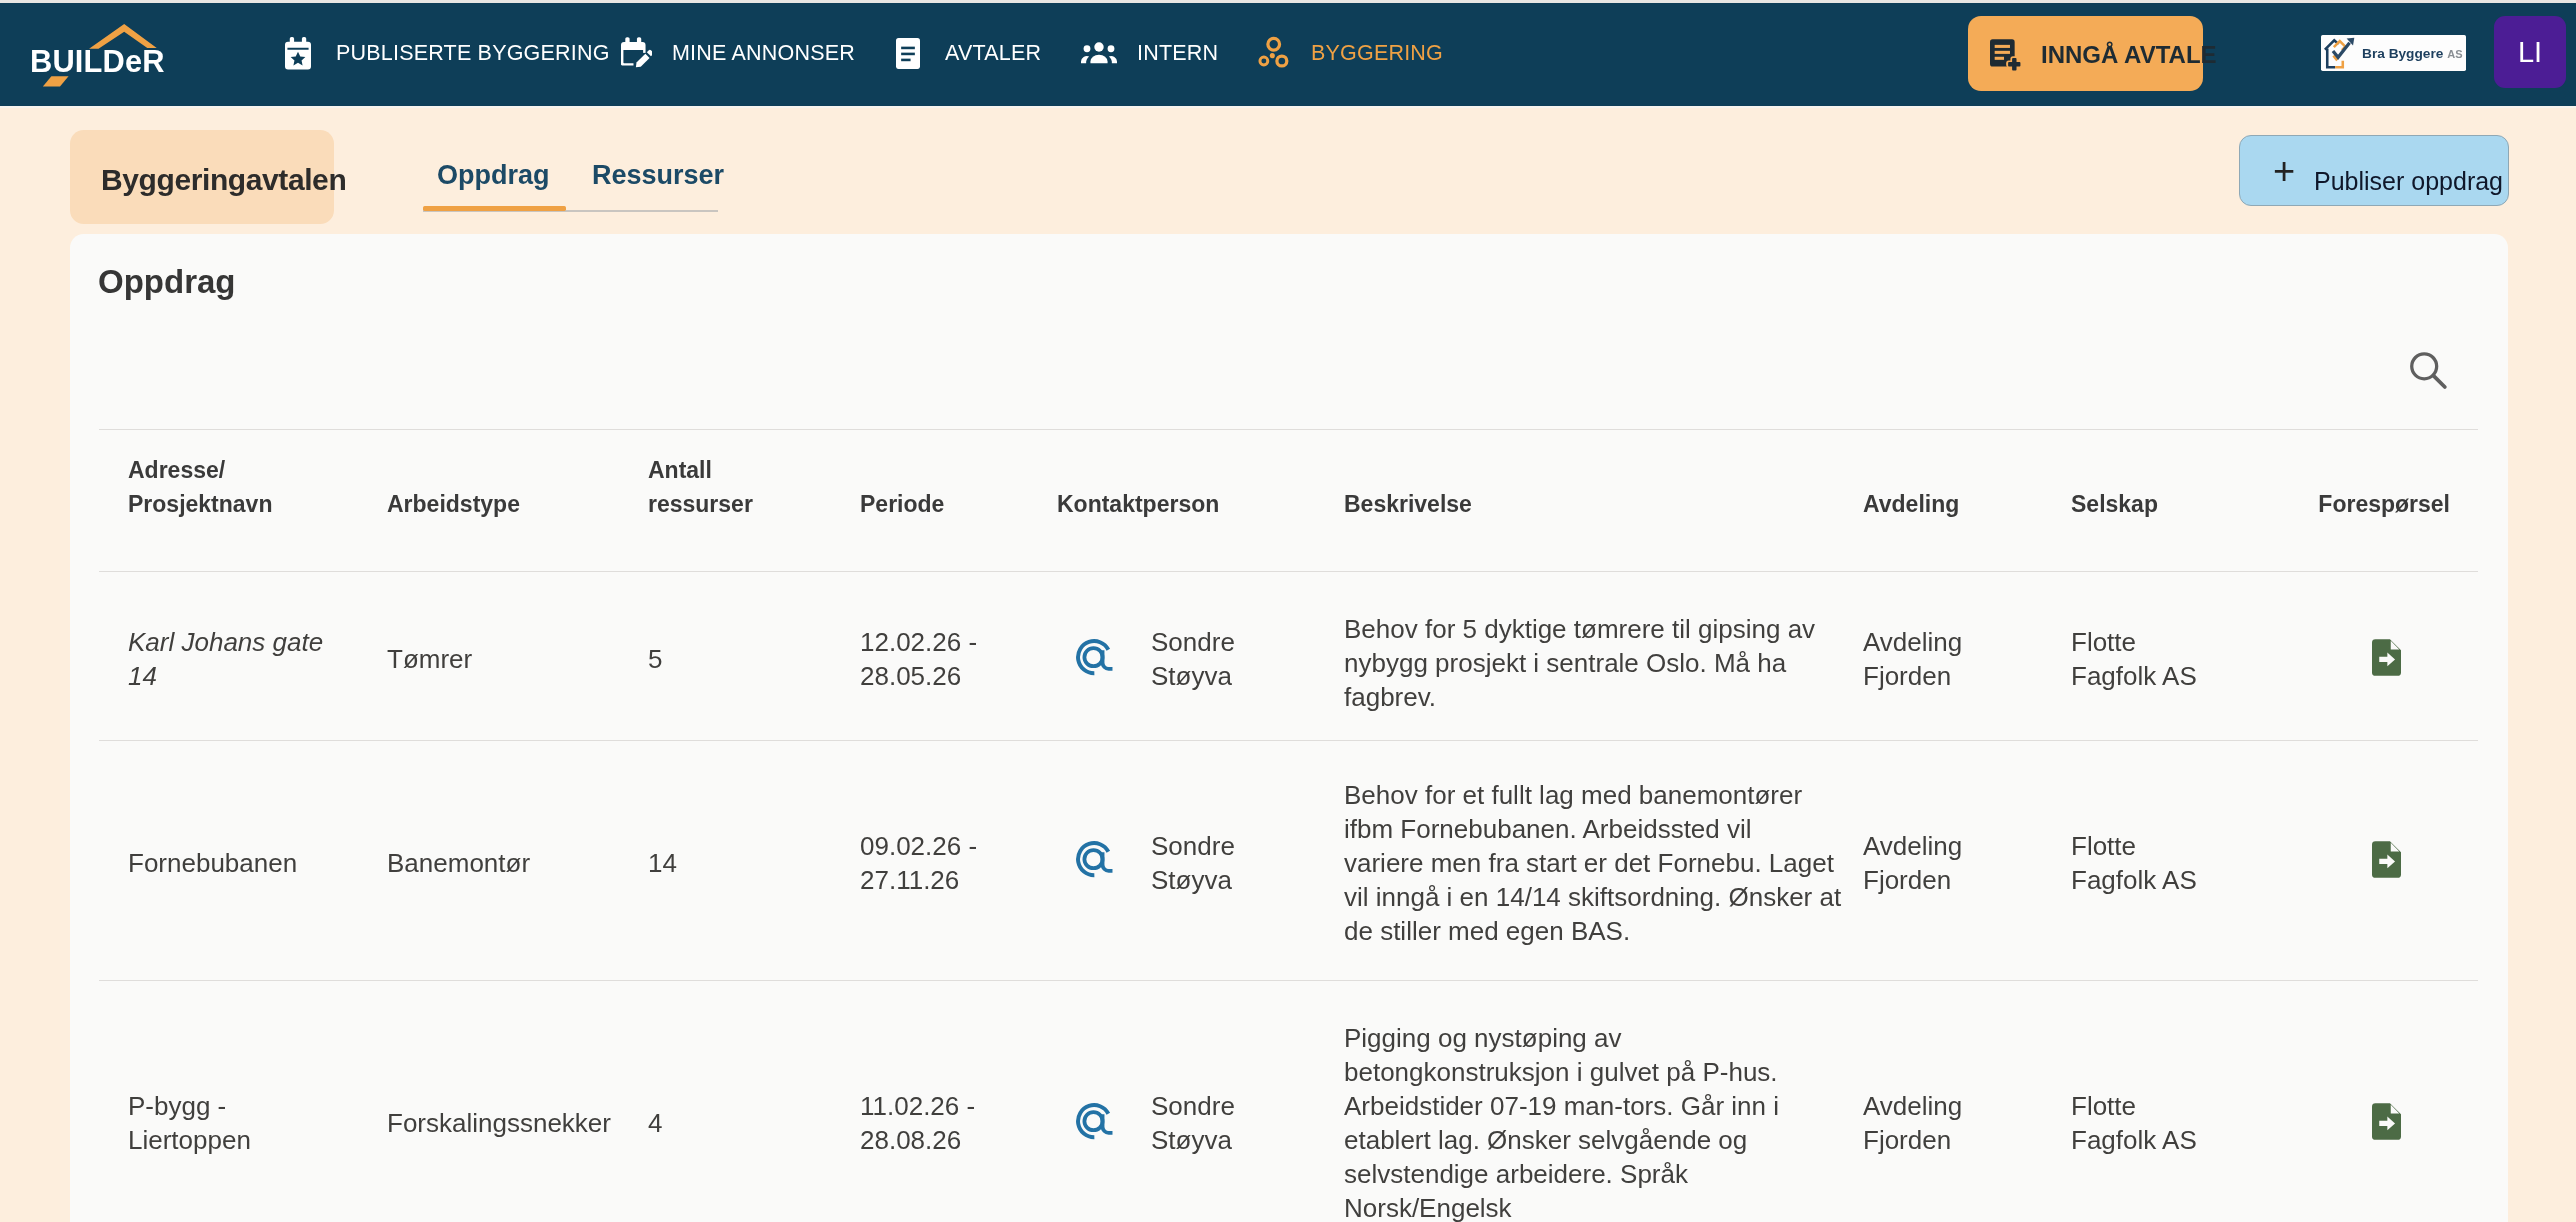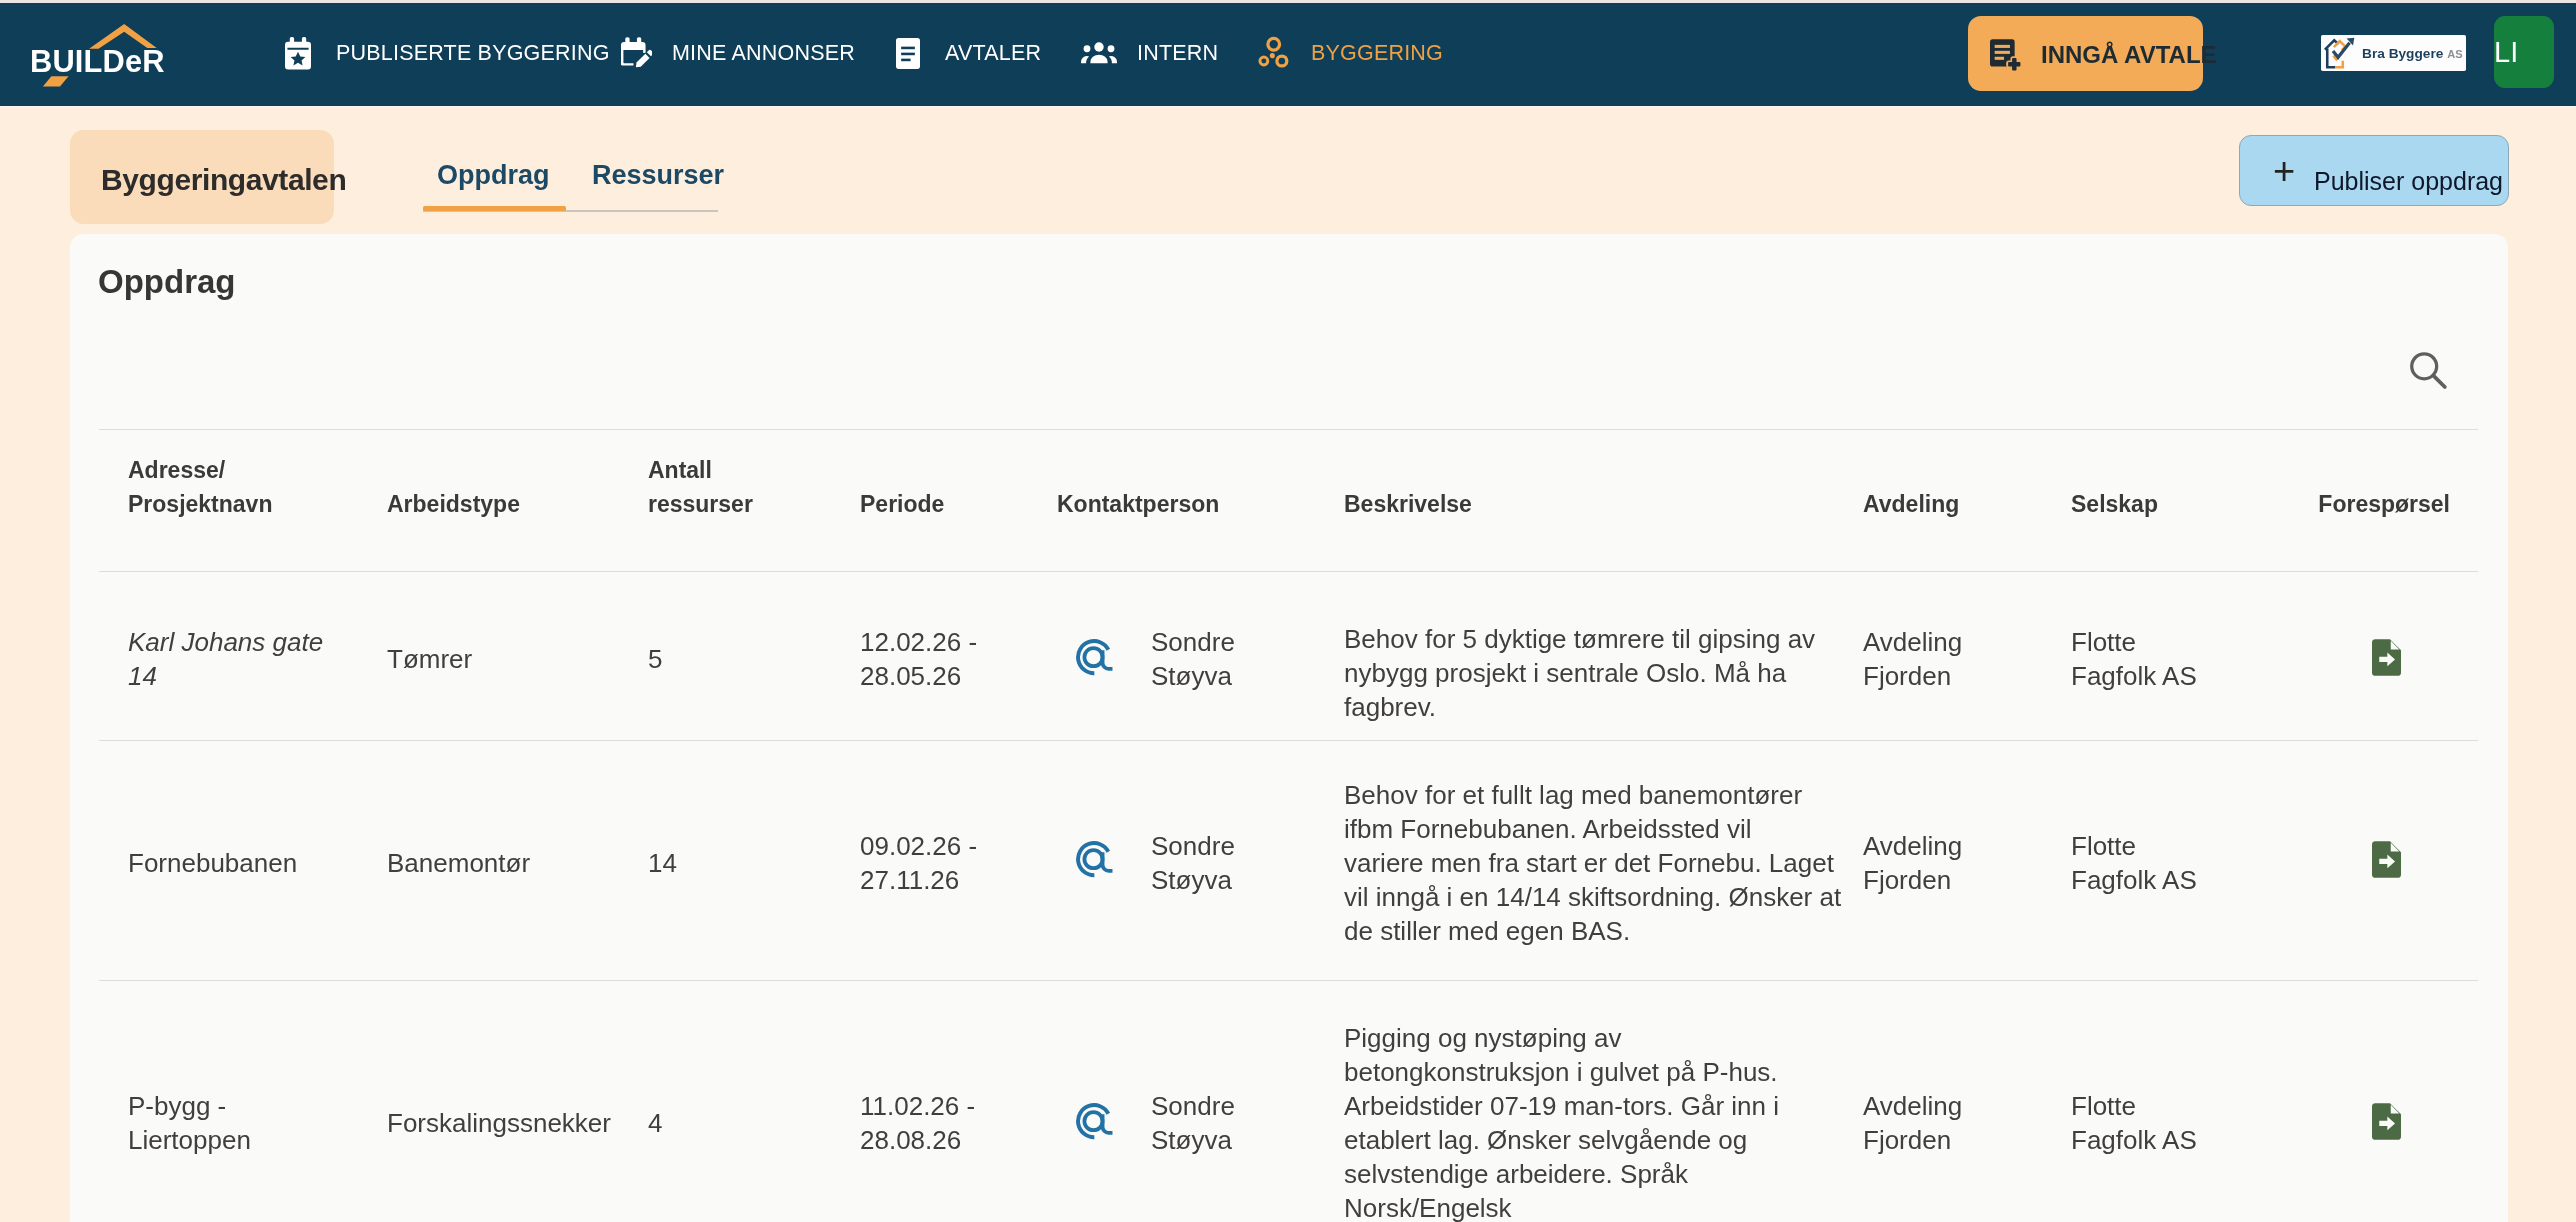--- a/index.html
+++ b/index.html
@@ -107,21 +107,21 @@
   <g fill="none" stroke="#efa144" stroke-width="3">
     <path d="M11.5,11.5 L18.5,4.5 L25,11 L21,15"></path>
     <path d="M11,21.5 l4.5,5.5"></path>
     <path d="M13,35 h9 v-7.5"></path>
   </g>
   <path d="M10.5,16 l6,7.5 L 30,6.5" fill="none" stroke="#2c4a66" stroke-width="3.8"></path>
   <polygon points="26.5,1.5 35.5,0.5 34,9.5" fill="#2c4a66"></polygon>
 </svg>
 <div class="abs" style="left:2362px; top:46px; font-size:13.7px; font-weight:bold; letter-spacing:0px; color:#1d3f5e; line-height:16.3px;">Bra Byggere <span style="font-size:11px; color:#8a8f94;">AS</span></div>
 
-<div class="abs" style="left:2494px; top:16.3px; width:60px; height:72px; background:#15803d; border-radius:11px; color:#fff; font-size:29px; text-align:left; line-height:72px;">LI</div>
+<div class="abs" style="left:2494px; top:16.3px; width:72px; height:72px; background:#4c1d95; border-radius:11px; color:#fff; font-size:29px; text-align:center; line-height:72px;">LI</div>
 
 <div id="chip" class="abs"></div>
 <div id="chiptxt" class="abs">Byggeringavtalen</div>
 <div class="abs tab" style="left:437px;">Oppdrag</div>
 <div class="abs tab" style="left:592px;">Ressurser</div>
 <div id="tabline" class="abs"></div>
 <div id="tabbar" class="abs"></div>
 
 <div id="pubbtn" class="abs">
     <div class="plus">+</div>
@@ -147,21 +147,21 @@
   <div class="abs hdr" style="left:1274px; top:253px;">Beskrivelse</div>
   <div class="abs hdr" style="left:1793px; top:253px;">Avdeling</div>
   <div class="abs hdr" style="left:2001px; top:253px;">Selskap</div>
   <div class="abs hdr" style="right:58px; top:253px;">Forespørsel</div>
 
   <div class="abs cell vmid" style="left:58px; top:425px;font-style:italic;">Karl Johans gate<br>14</div>
   <div class="abs cell vmid" style="left:317px; top:425px;">Tømrer</div>
   <div class="abs cell vmid" style="left:578px; top:425px;">5</div>
   <div class="abs cell vmid" style="left:790px; top:425px;">12.02.26 -<br>28.05.26</div>
   <div class="abs cell vmid" style="left:1081px; top:425px;">Sondre<br>Støyva</div>
-  <div class="abs cell vmid" style="left:1274px; top:439px;">Behov for 5 dyktige tømrere til gipsing av<br>nybygg prosjekt i sentrale Oslo. Må ha<br>fagbrev.</div>
+  <div class="abs cell vmid" style="left:1274px; top:429px;">Behov for 5 dyktige tømrere til gipsing av<br>nybygg prosjekt i sentrale Oslo. Må ha<br>fagbrev.</div>
   <div class="abs cell vmid" style="left:1793px; top:425px;">Avdeling<br>Fjorden</div>
   <div class="abs cell vmid" style="left:2001px; top:425px;">Flotte<br>Fagfolk AS</div>
 
   <div class="abs cell vmid" style="left:58px; top:629px;">Fornebubanen</div>
   <div class="abs cell vmid" style="left:317px; top:629px;">Banemontør</div>
   <div class="abs cell vmid" style="left:578px; top:629px;">14</div>
   <div class="abs cell vmid" style="left:790px; top:629px;">09.02.26 -<br>27.11.26</div>
   <div class="abs cell vmid" style="left:1081px; top:629px;">Sondre<br>Støyva</div>
   <div class="abs cell vmid" style="left:1274px; top:629px;">Behov for et fullt lag med banemontører<br>ifbm Fornebubanen. Arbeidssted vil<br>variere men fra start er det Fornebu. Laget<br>vil inngå i en 14/14 skiftsordning. Ønsker at<br>de stiller med egen BAS.</div>
   <div class="abs cell vmid" style="left:1793px; top:629px;">Avdeling<br>Fjorden</div>

